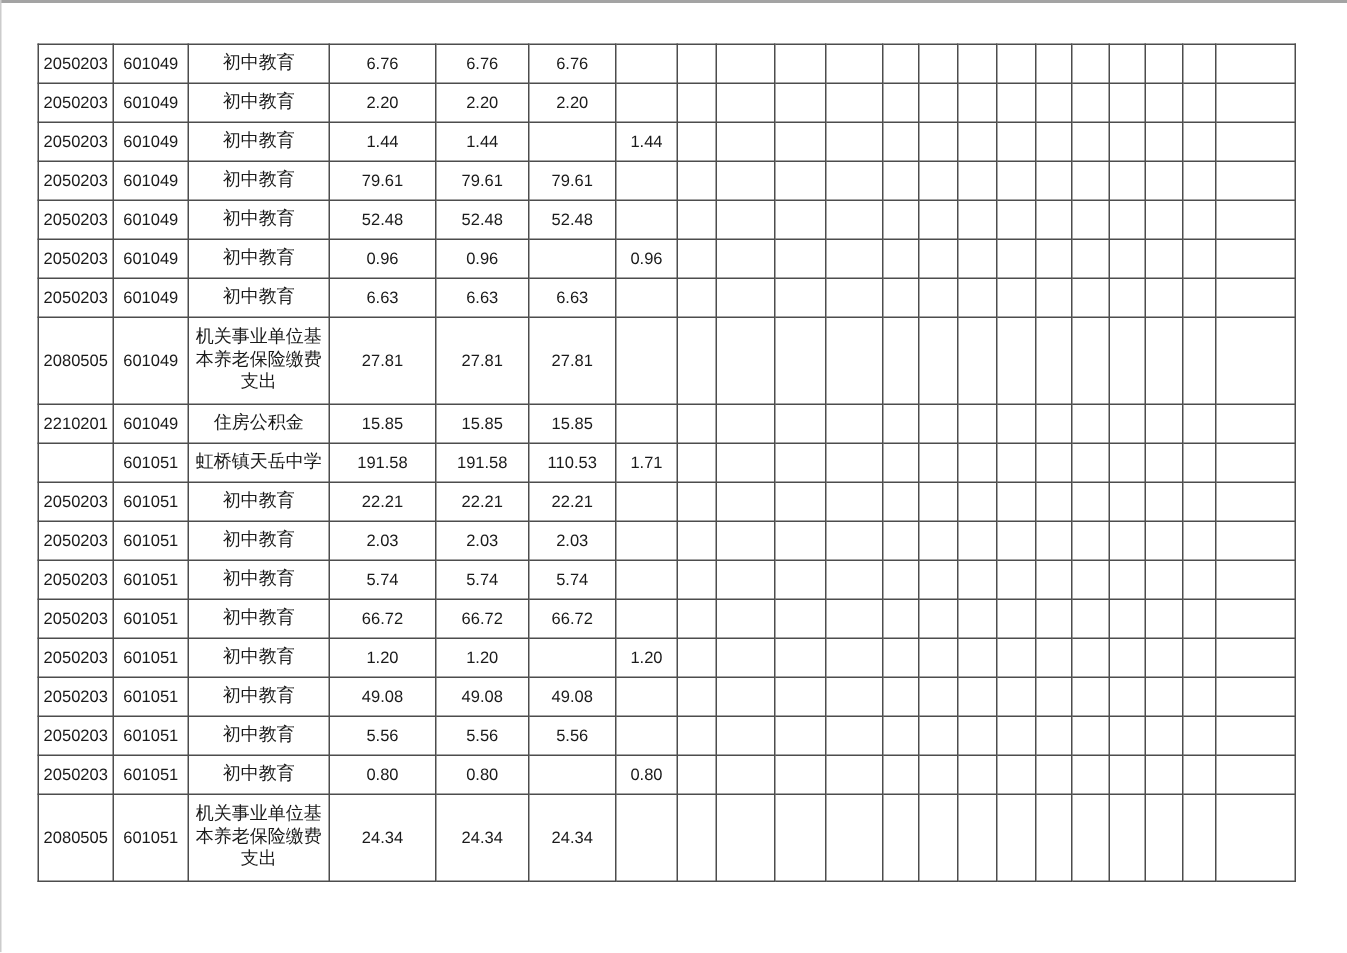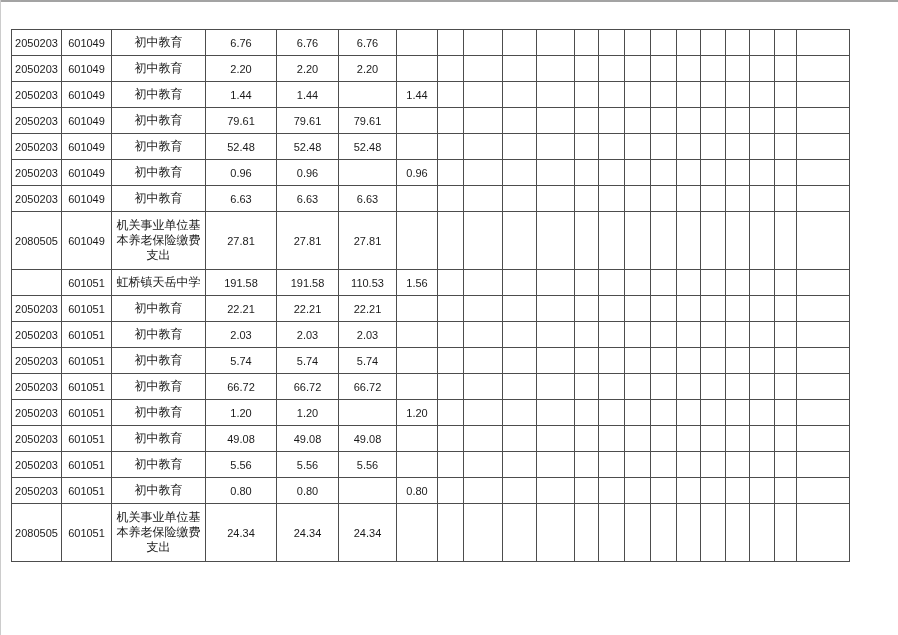--- a/index.html
+++ b/index.html
@@ -26,21 +26,21 @@
   .left-rule {
     position: absolute;
     top: 0;
     left: 0;
     width: 1px;
     height: 635px;
     background: #cccccc;
   }
   table.budget-table {
     position: absolute;
-    left: 11px;
+    left: 25px;
     top: 29px;
     width: 838px;
     border-collapse: collapse;
     table-layout: fixed;
     border-radius: 12px;
   }
   table.budget-table td {
     border: 1px solid #4d4d4d;
     height: 25px;
     padding: 0 2px;
@@ -49,21 +49,21 @@
     font-family: "Liberation Sans", sans-serif;
     font-size: 11px;
     color: #1a1a1a;
     overflow: hidden;
     white-space: nowrap;
   }
   table.budget-table tr.tall td {
     height: 57px;
   }
   table.budget-table td.name-cell {
-    font-family: Liberation Sans, sans-serif;
+    font-family: Liberation Mono, monospace;
     font-size: 12px;
     line-height: 15px;
     white-space: normal;
     word-break: break-all;
   }
 </style>
 </head>
 <body>
 
 <div class="page">
@@ -272,27 +272,50 @@
           <td></td>
           <td></td>
           <td></td>
           <td></td>
           <td></td>
           <td></td>
           <td></td>
           <td></td>
         </tr>
         <tr>
+          <td>2210201</td>
+          <td>601049</td>
+          <td class="name-cell">住房公积金</td>
+          <td>15.85</td>
+          <td>15.85</td>
+          <td>15.85</td>
+          <td></td>
+          <td></td>
+          <td></td>
+          <td></td>
+          <td></td>
+          <td></td>
+          <td></td>
+          <td></td>
+          <td></td>
+          <td></td>
+          <td></td>
+          <td></td>
+          <td></td>
+          <td></td>
+          <td></td>
+        </tr>
+        <tr>
           <td></td>
           <td>601051</td>
           <td class="name-cell">虹桥镇天岳中学</td>
           <td>191.58</td>
           <td>191.58</td>
           <td>110.53</td>
-          <td>1.56</td>
+          <td>1.71</td>
           <td></td>
           <td></td>
           <td></td>
           <td></td>
           <td></td>
           <td></td>
           <td></td>
           <td></td>
           <td></td>
           <td></td>

